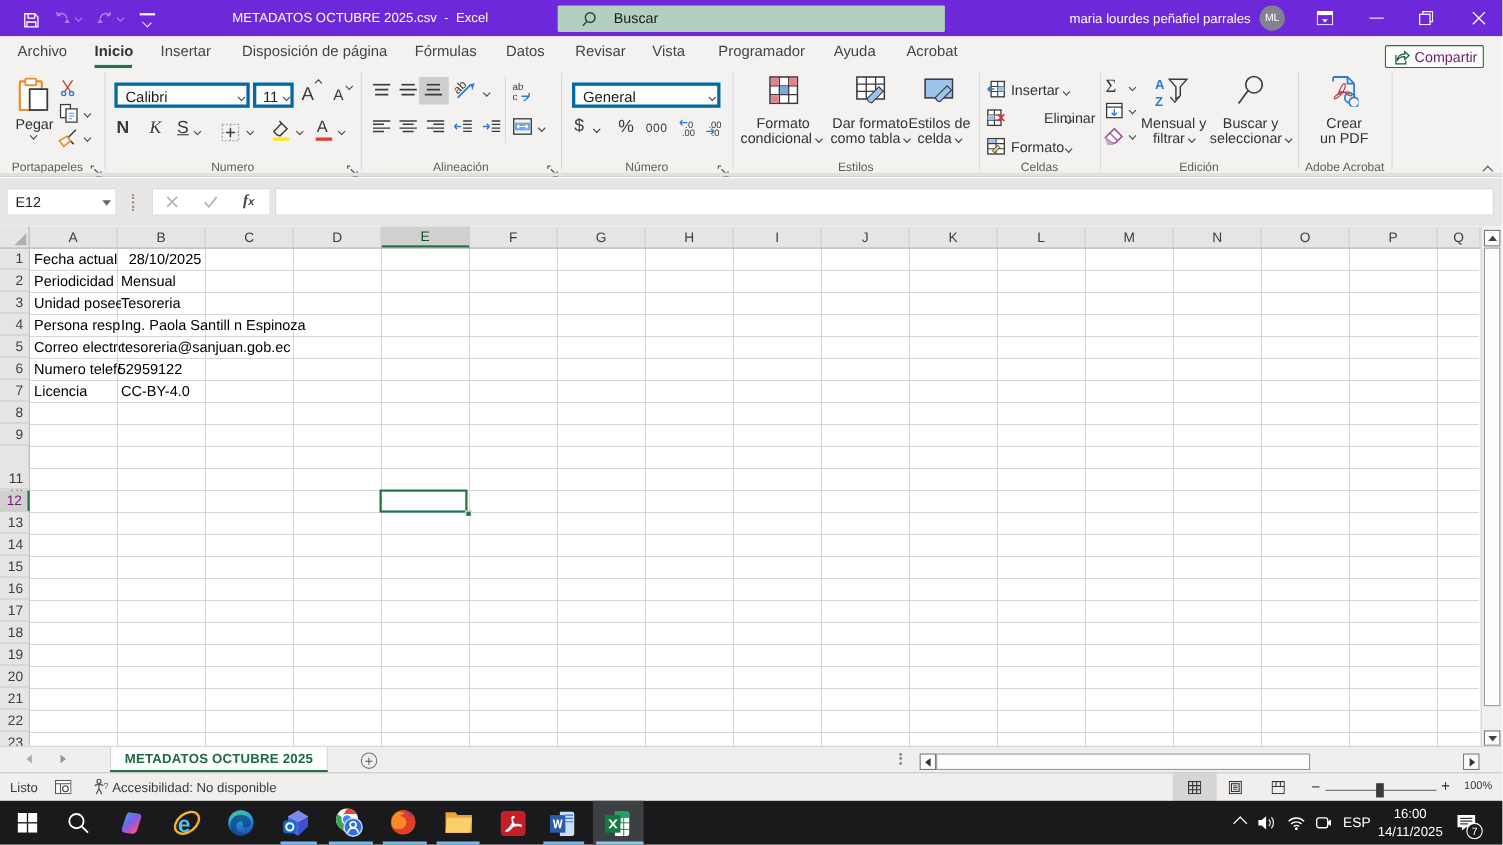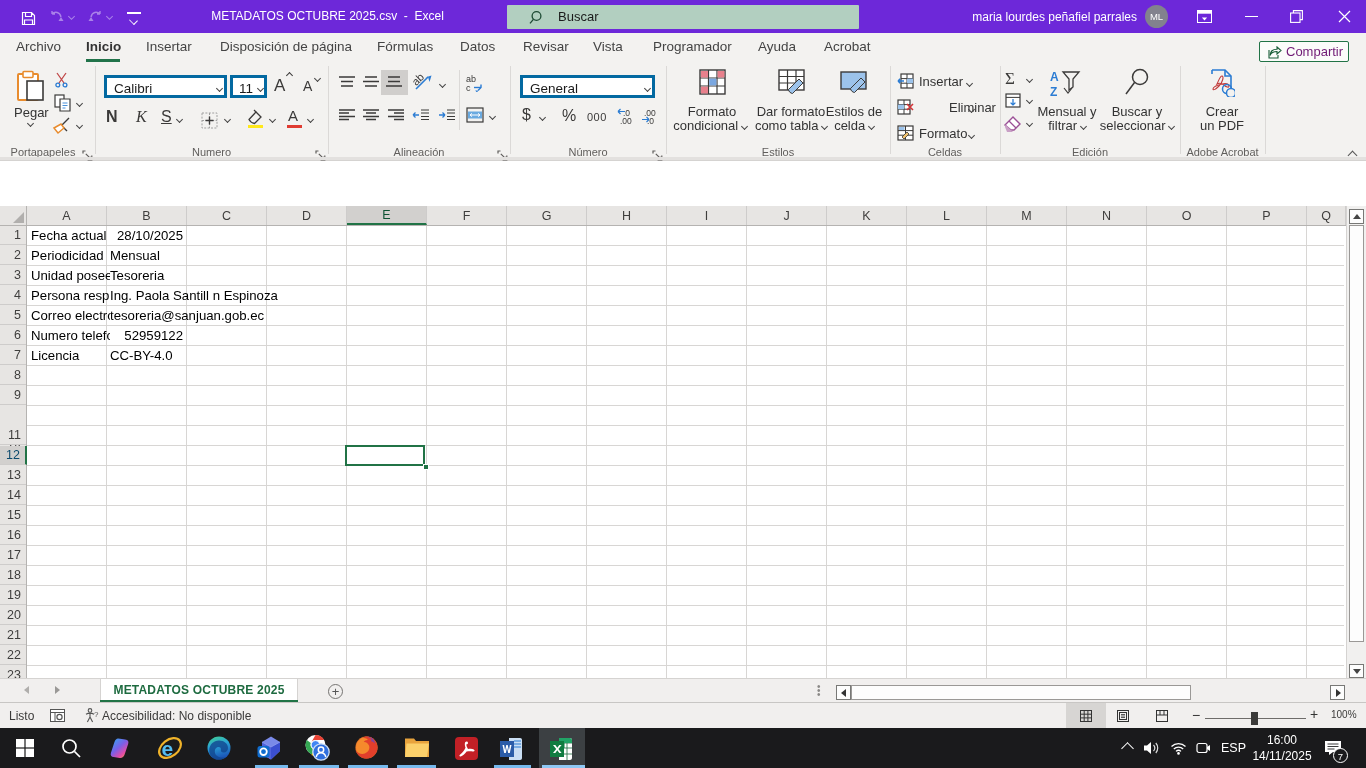--- a/index.html
+++ b/index.html
@@ -358,35 +358,52 @@
         <path d="M15 1v6h6" fill="none" stroke="#2b7cd3" stroke-width="1.6"></path>
         <path d="M2 1v4" stroke="#2b7cd3" stroke-width="1.6"></path>
         <path d="M7 15c2-4 3-8 5-8s1 6-3 10c-3 3-6 5-6 3s5-4 9-5 7 0 7 2-3 1-5-1c-2-1.5-4-3-7-1z" fill="none" stroke="#c13b3b" stroke-width="1.1"></path>
         <circle cx="17" cy="20" r="4.5" fill="none" stroke="#2b7cd3" stroke-width="1.5"></circle>
         <circle cx="21" cy="24" r="4.5" fill="#f3f2f0" stroke="#2b7cd3" stroke-width="1.5"></circle>
       </svg>
   <div class="rlbl abs" style="left:1190px;top:42px;width:64px;text-align:center">Crear</div>
   <div class="rlbl abs" style="left:1190px;top:56px;width:64px;text-align:center">un PDF</div>
 </div>
 
+<div id="fxbar">
+  <div class="wbox" style="left:6px;width:100px;">
+        <span style="position:absolute;left:7px;top:4px;font-size:13px;color:#222">E12</span>
+    <span class="abs tri" style="left:86px;top:10px;border-left:4px solid transparent;border-right:4px solid transparent;border-top:5px solid #666"></span>
+      </div>
+  <div class="abs" style="left:120px;top:14px;width:2px;height:16px;border-left:2px dotted #97918d"></div>
+  <div class="wbox" style="left:138px;width:108px;">
+    <svg class="abs" style="left:12px;top:6px" width="11" height="11" viewBox="0 0 11 11">
+          <path d="M1 1l9 9M10 1l-9 9" stroke="#b5b3b1" stroke-width="1.5"></path>
+        </svg>
+    <svg class="abs" style="left:46px;top:6px" width="13" height="11" viewBox="0 0 13 11">
+          <path d="M1 6l4 4 7-9" stroke="#b5b3b1" stroke-width="1.6" fill="none"></path>
+        </svg>
+    <span class="abs" style="left:82px;top:3px;font-size:14px;font-style:italic;font-family:'Liberation Serif',serif;color:#444;font-weight:700">f<span style="font-size:10px">x</span></span>
+  </div>
+  <div class="wbox" style="left:250px;width:1108px;"></div>
+</div>
 
 <div id="sheet">
   <div id="cells">
     <div class="cell" style="left:4px;top:0;width:79px;overflow:hidden">Fecha actual</div>
     <div class="cell" style="left:80px;top:0;width:76px;text-align:right">28/10/2025</div>
     <div class="cell" style="left:4px;top:20px;width:79px;overflow:hidden">Periodicidad</div>
     <div class="cell" style="left:83px;top:20px">Mensual</div>
     <div class="cell" style="left:4px;top:40px;width:79px;overflow:hidden">Unidad poseedora</div>
     <div class="cell" style="left:83px;top:40px">Tesoreria</div>
     <div class="cell" style="left:4px;top:60px;width:79px;overflow:hidden">Persona responsable</div>
     <div class="cell" style="left:83px;top:60px">Ing. Paola Santill n Espinoza</div>
     <div class="cell" style="left:4px;top:80px;width:79px;overflow:hidden">Correo electronico</div>
     <div class="cell" style="left:83px;top:80px">tesoreria@sanjuan.gob.ec</div>
     <div class="cell" style="left:4px;top:100px;width:79px;overflow:hidden">Numero telefonico</div>
-    <div class="cell" style="left:80px;top:100px;width:76px;text-align:right">52959122</div>
+    <div class="cell" style="left:80px;top:100px;width:76px;text-align:left">52959122</div>
     <div class="cell" style="left:4px;top:120px;width:79px;overflow:hidden">Licencia</div>
     <div class="cell" style="left:83px;top:120px">CC-BY-4.0</div>
     <div class="abs" style="left:318px;top:219px;width:80px;height:21px;border:2px solid #217346;background:transparent"></div>
     <div class="abs" style="left:396px;top:238px;width:6px;height:6px;background:#217346;border:1px solid #fff"></div>
   </div>
   <div id="colhdrs">
     <div class="chd" style="left:27px;width:80px;">A</div>
     <div class="chd" style="left:107px;width:80px;">B</div>
     <div class="chd" style="left:187px;width:80px;">C</div>
     <div class="chd" style="left:267px;width:80px;">D</div>
@@ -409,21 +426,21 @@
     <div class="rhd" style="top:20px;">2</div>
     <div class="rhd" style="top:40px;">3</div>
     <div class="rhd" style="top:60px;">4</div>
     <div class="rhd" style="top:80px;">5</div>
     <div class="rhd" style="top:100px;">6</div>
     <div class="rhd" style="top:120px;">7</div>
     <div class="rhd" style="top:140px;">8</div>
     <div class="rhd" style="top:160px;">9</div>
     <div class="rhd" style="top:172px;margin-top:36px;">10</div>
     <div class="rhd" style="top:200px;">11</div>
-    <div class="rhd" style="top:220px;background:#d2d0ce;border-right:2px solid #217346;color:#0c4a6e;width:27px;">12</div>
+    <div class="rhd" style="top:220px;background:#d2d0ce;border-right:2px solid #217346;color:#701a75;width:27px;">12</div>
     <div class="rhd" style="top:240px;">13</div>
     <div class="rhd" style="top:260px;">14</div>
     <div class="rhd" style="top:280px;">15</div>
     <div class="rhd" style="top:300px;">16</div>
     <div class="rhd" style="top:320px;">17</div>
     <div class="rhd" style="top:340px;">18</div>
     <div class="rhd" style="top:360px;">19</div>
     <div class="rhd" style="top:380px;">20</div>
     <div class="rhd" style="top:400px;">21</div>
     <div class="rhd" style="top:420px;">22</div>

